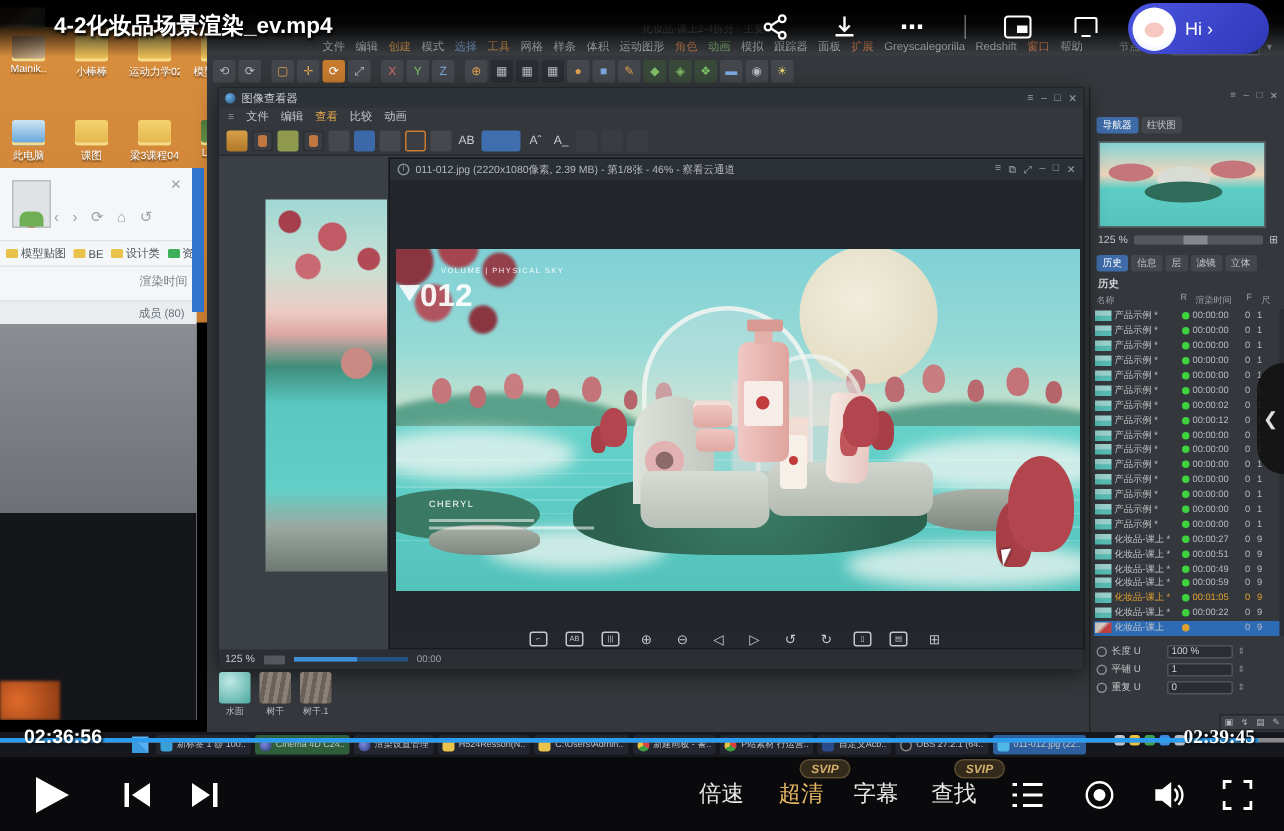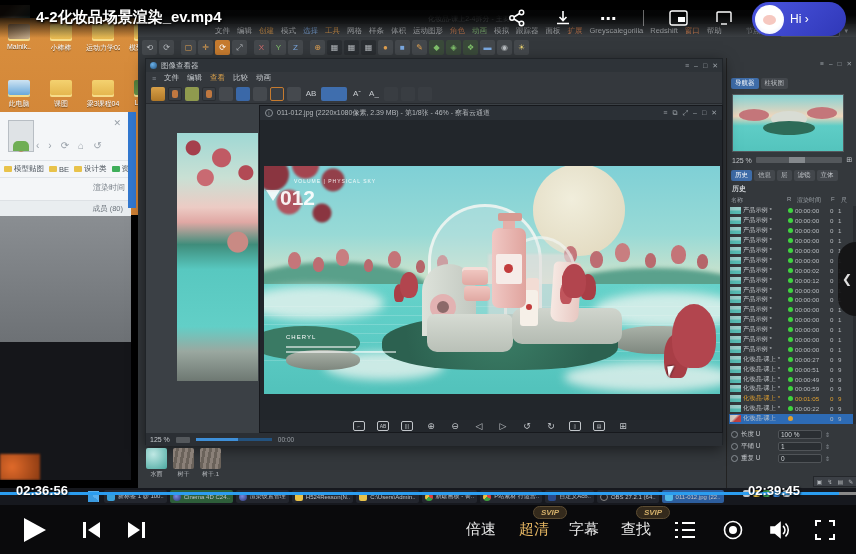--- a/index.html
+++ b/index.html
@@ -227,21 +227,21 @@
   .tdiv{width:1px;height:16px;background:rgba(255,255,255,.4);}
   .avatar-pill{position:absolute;left:752px;top:2px;width:94px;height:34px;border-radius:17px;z-index:41;
                background:linear-gradient(135deg,#4a55e0,#3038b8);display:flex;align-items:center;gap:6px;padding-left:3px;}
   .avatar-c{width:29px;height:29px;border-radius:50%;background:radial-gradient(circle at 50% 42%,#fff 55%,#dfe6ff);position:relative;}
   .avatar-c:after{content:"";position:absolute;left:8px;top:10px;width:13px;height:10px;border-radius:50%;background:#f6c8c0;box-shadow:0 -4px 0 -2px #fff;}
   .avatar-t{color:#fff;font-size:12px;}
 
   .progress{left:0;top:492px;width:856px;height:3px;background:#8a8a8a;z-index:45;}
   .progress .played{height:100%;background:#2b9df0;}
   .time{position:absolute;top:483px;font-size:13px;font-weight:bold;color:#fff;z-index:46;text-shadow:1px 1px 2px #000;}
-  .time.cur{left:16px;} .time.tot{left:748px;}
+  .time.cur{left:16px;} .time.tot{left:789px;font-family:Liberation Serif, serif;}
 
   .controls{left:0;top:505px;width:856px;height:49px;background:#0a0a0c;z-index:50;display:block;}
   .play-btn{position:absolute;left:24px;top:13px;width:0;height:0;border-left:22px solid #fff;border-top:12px solid transparent;border-bottom:12px solid transparent;}
   .skip{position:absolute;top:16px;color:#fff;}
   .ctl-label{position:absolute;top:15px;font-size:15px;color:#e8e8e8;}
   .ctl-label.gold{color:#e6b763;}
   .svip{position:absolute;top:1px;width:34px;height:13px;border-radius:7px;background:#342a1c;border:1px solid #5c4c32;
         color:#d4b06a;font-size:8px;font-weight:bold;font-style:italic;display:flex;align-items:center;justify-content:center;z-index:51;}
   .ricon{position:absolute;top:12px;width:26px;height:26px;display:flex;align-items:center;justify-content:center;color:#fff;}
 

